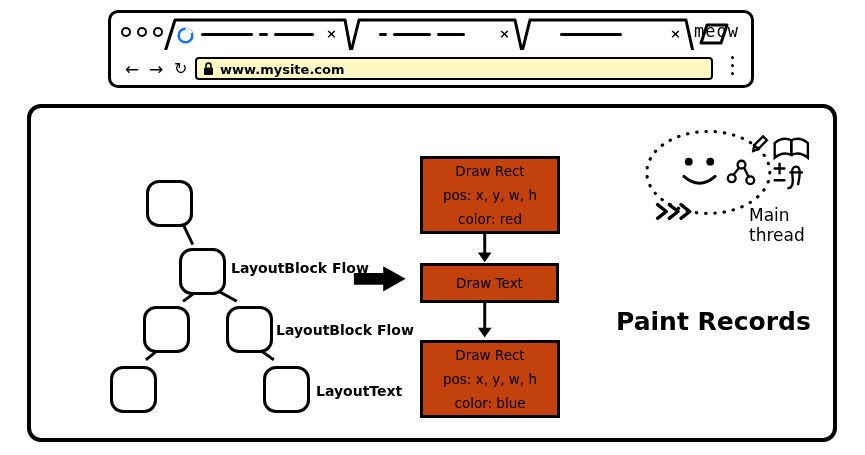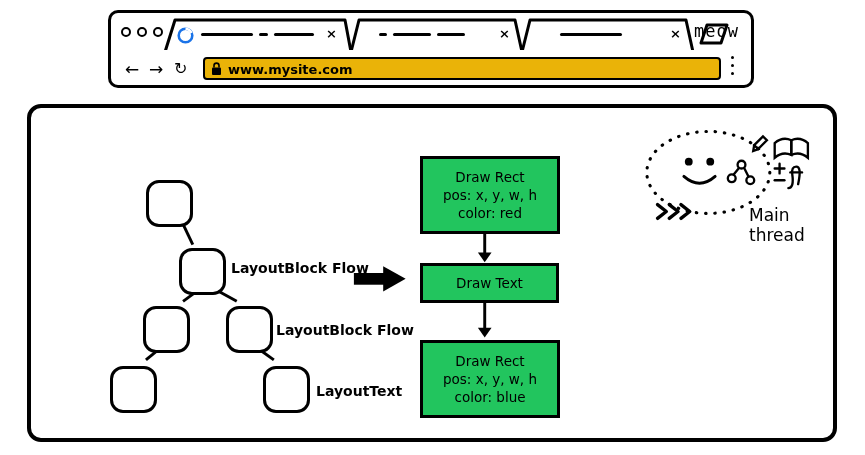--- a/index.html
+++ b/index.html
@@ -131,27 +131,27 @@
     font-size: 17px;
     color: #000;
     line-height: 20px;
     font-family: "DejaVu Sans", sans-serif;
   }
   #nav-back { left: 14px; }
   #nav-forward { left: 38px; }
   #nav-reload { left: 63px; font-size: 16px; }
   #urlbar {
     position: absolute;
-    left: 92px;
+    left: 84px;
     top: 7px;
     width: 518px;
     height: 23px;
     border: 2px solid #000;
     border-radius: 4px;
-    background: #eab308;
+    background: #fef9c3;
     box-sizing: border-box;
   }
   #lock-icon {
     position: absolute;
     left: 6px;
     top: 3px;
     width: 11px;
     height: 14px;
   }
   #url-text {
@@ -244,31 +244,32 @@
     font-weight: bold;
   }
   #label-layoutblock-1 { left: 200px; top: 152px; }
   #label-layoutblock-2 { left: 245px; top: 214px; }
   #label-layouttext    { left: 285px; top: 275px; }
 
   
   .paint-box {
     position: absolute;
     border: 3px solid #000;
-    background: #22c55e;
+    background: #c2410c;
     box-sizing: border-box;
     text-align: center;
     font-family: "DejaVu Sans", sans-serif;
     font-size: 13.5px;
     color: #000;
     display: flex;
     flex-direction: column;
     justify-content: center;
     align-items: center;
     line-height: 18px;
+    gap: 6px;
   }
   #paint-box-1 { left: 389px; top: 48px;  width: 140px; height: 78px; }
   #paint-box-2 { left: 389px; top: 155px; width: 139px; height: 40px; }
   #paint-box-3 { left: 389px; top: 232px; width: 140px; height: 78px; }
 
   svg.overlay {
     position: absolute;
     left: 0; top: 0;
     width: 100%;
     height: 100%;
@@ -422,14 +423,15 @@
   <div class="paint-box" id="paint-box-2">
     <span>Draw Text</span>
   </div>
 
   <div class="paint-box" id="paint-box-3">
     <span>Draw Rect</span>
     <span>pos: x, y, w, h</span>
     <span>color: blue</span>
   </div>
 
+  <div id="paint-records-title">Paint Records</div>
   <div id="main-thread-label">Main thread</div>
 </div>
 
 </body></html>

